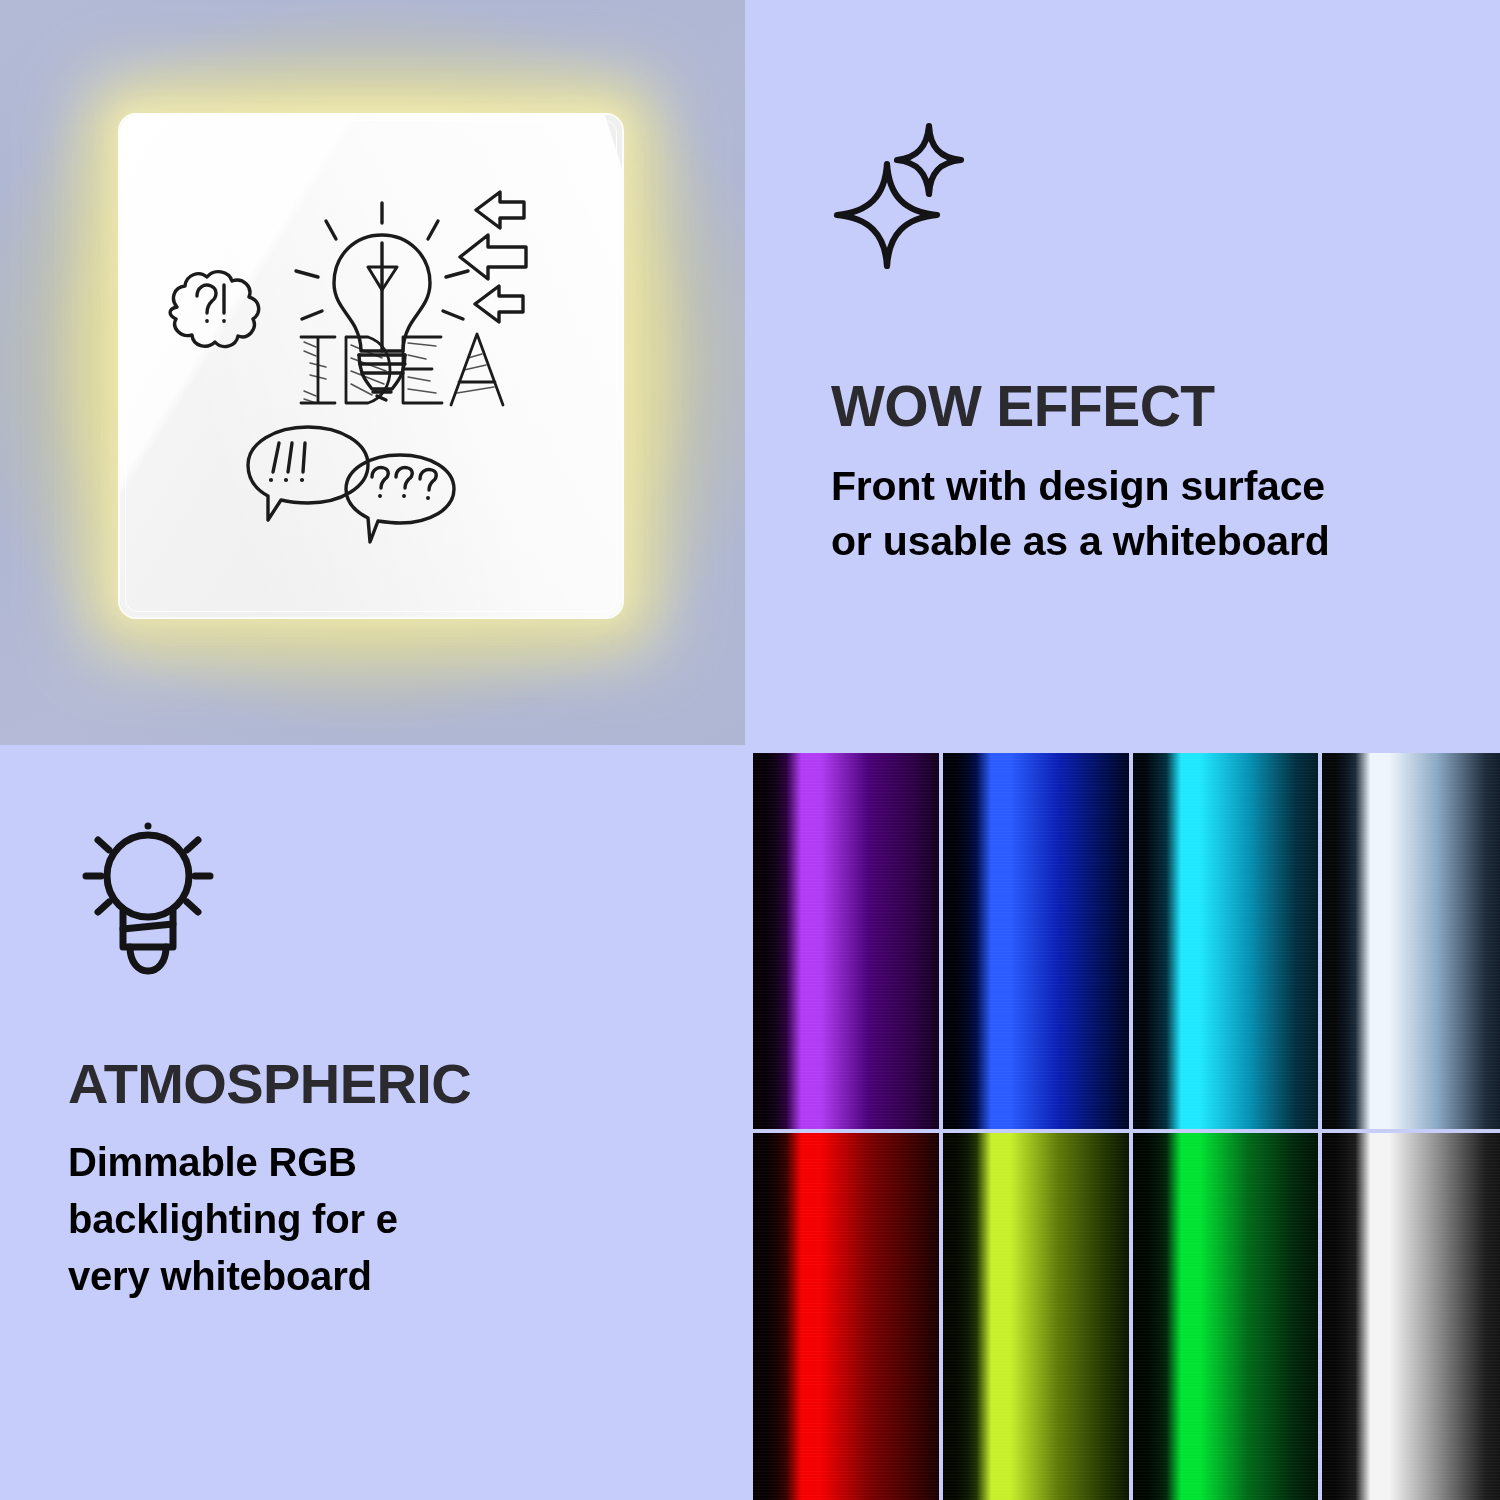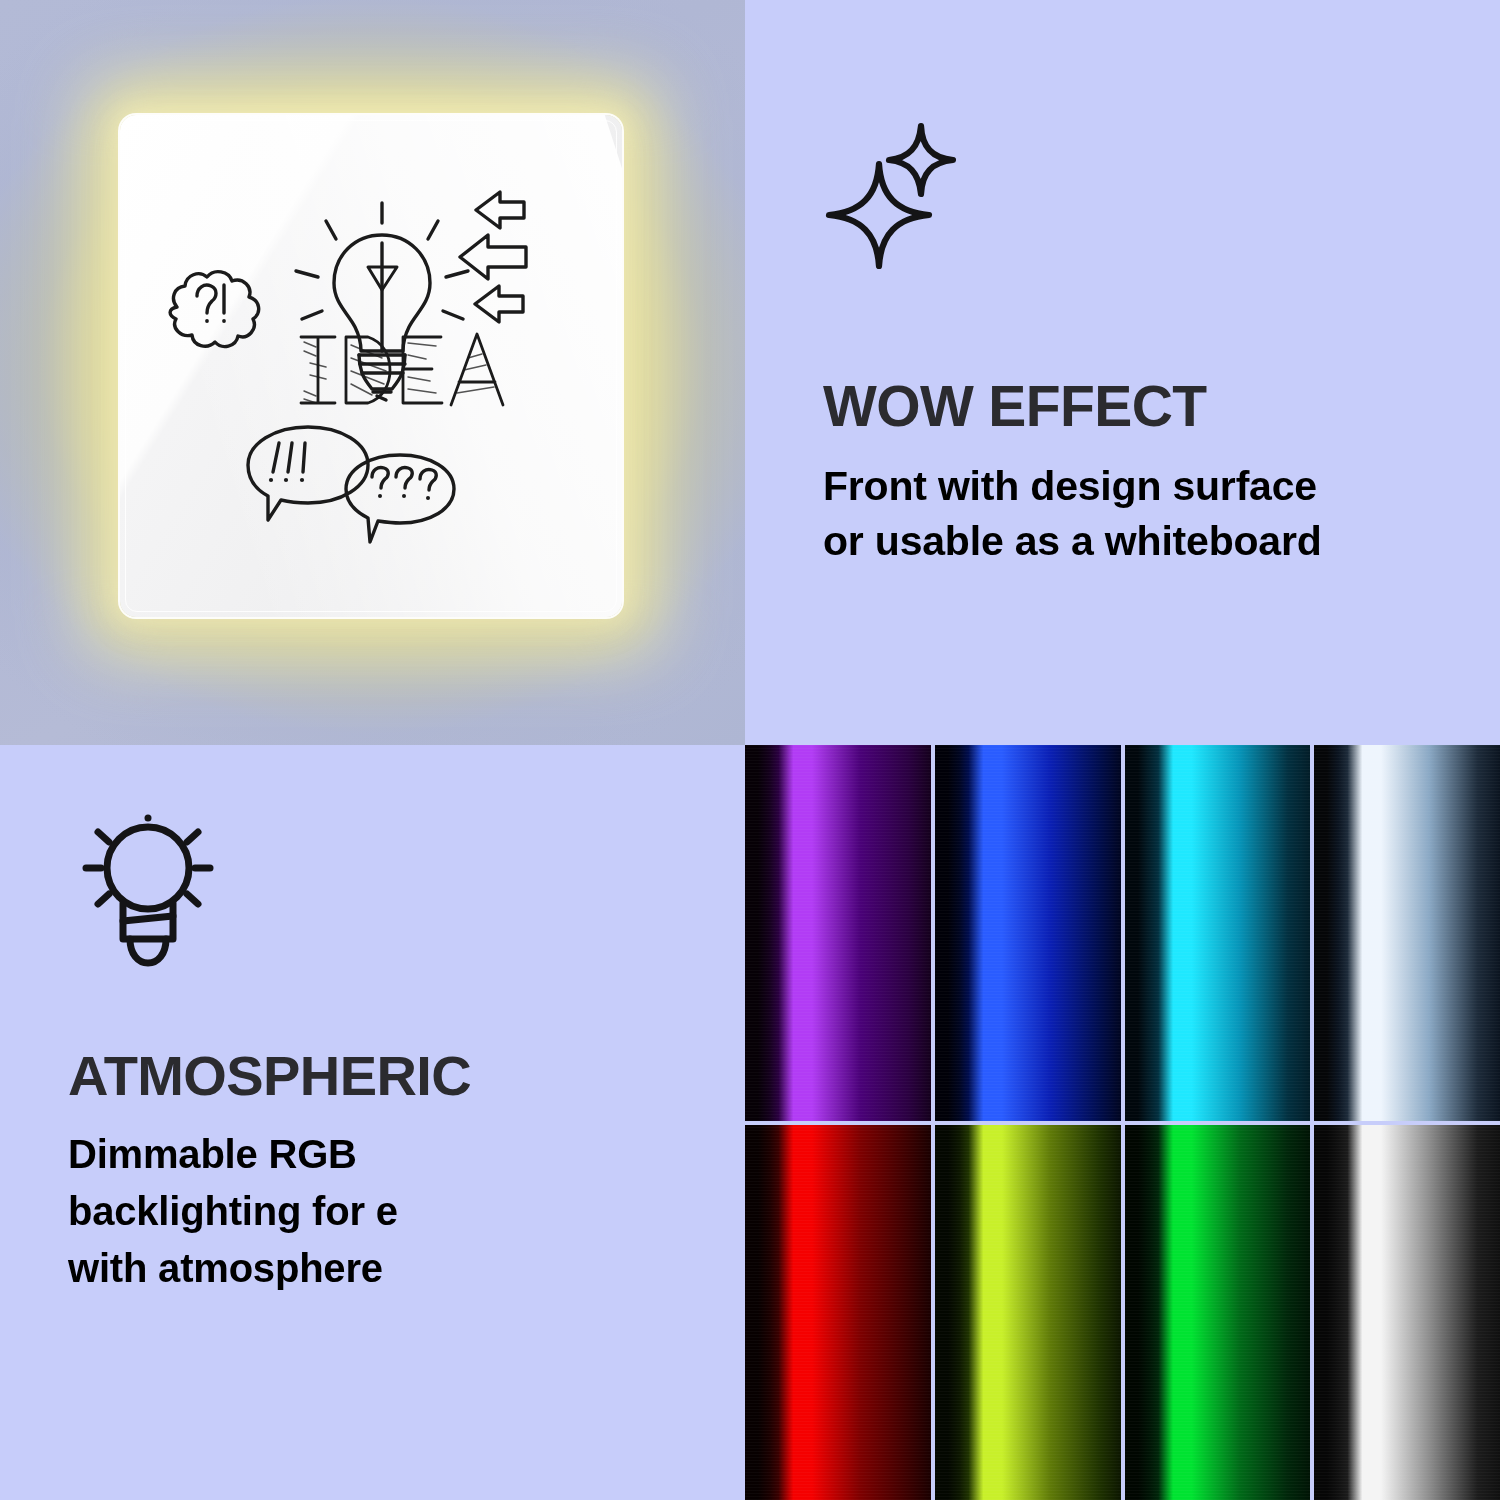--- a/index.html
+++ b/index.html
@@ -10,20 +10,21 @@
     background:#c7cdfa;
     overflow:hidden;
   }
   .page{
     position:relative;
     width:1500px; height:1500px;
     display:grid;
     grid-template-columns:745px 755px;
     grid-template-rows:745px 755px;
     background:#c7cdfa;
+    gap:8px;
   }
 
   
   .q-photo{
     position:relative;
     overflow:hidden;
     background:
       radial-gradient(ellipse 640px 560px at 372px 365px,
          #f2ecaa 0%, #ece49b 16%, #e3dc95 27%,
          rgba(208,204,150,0.88) 40%,
@@ -272,21 +273,21 @@
         <path d="M30,28 L41,38"></path>
         <path d="M130,28 L119,38"></path>
         <path d="M30,100 L41,90"></path>
         <path d="M130,100 L119,90"></path>
       </g>
     </svg>
 
     <h2 class="headline">ATMOSPHERIC</h2>
     <p class="subline">Dimmable RGB
 backlighting for e
-with atmosphere</p>
+very whiteboard</p>
   </section>
 
   <section class="q-rgb">
 
   <div class="swatch">
         <div class="strip" style="background: linear-gradient(90deg, rgb(6, 0, 6) 0%, rgb(6, 0, 6) 7%, rgb(20, 0, 28) 13%, rgb(42, 0, 64) 18%, rgb(178, 60, 245) 26%, rgb(178, 60, 245) 36%, rgb(74, 1, 120) 62%, rgb(42, 0, 64) 88%, rgb(20, 0, 28) 100%);"></div>
         <div class="grain"></div>
       </div>
       <div class="swatch">
         <div class="strip" style="background: linear-gradient(90deg, rgb(0, 0, 8) 0%, rgb(0, 0, 8) 7%, rgb(0, 5, 32) 13%, rgb(0, 13, 78) 18%, rgb(42, 92, 255) 26%, rgb(42, 92, 255) 36%, rgb(10, 31, 180) 62%, rgb(0, 13, 78) 88%, rgb(0, 5, 32) 100%);"></div>

